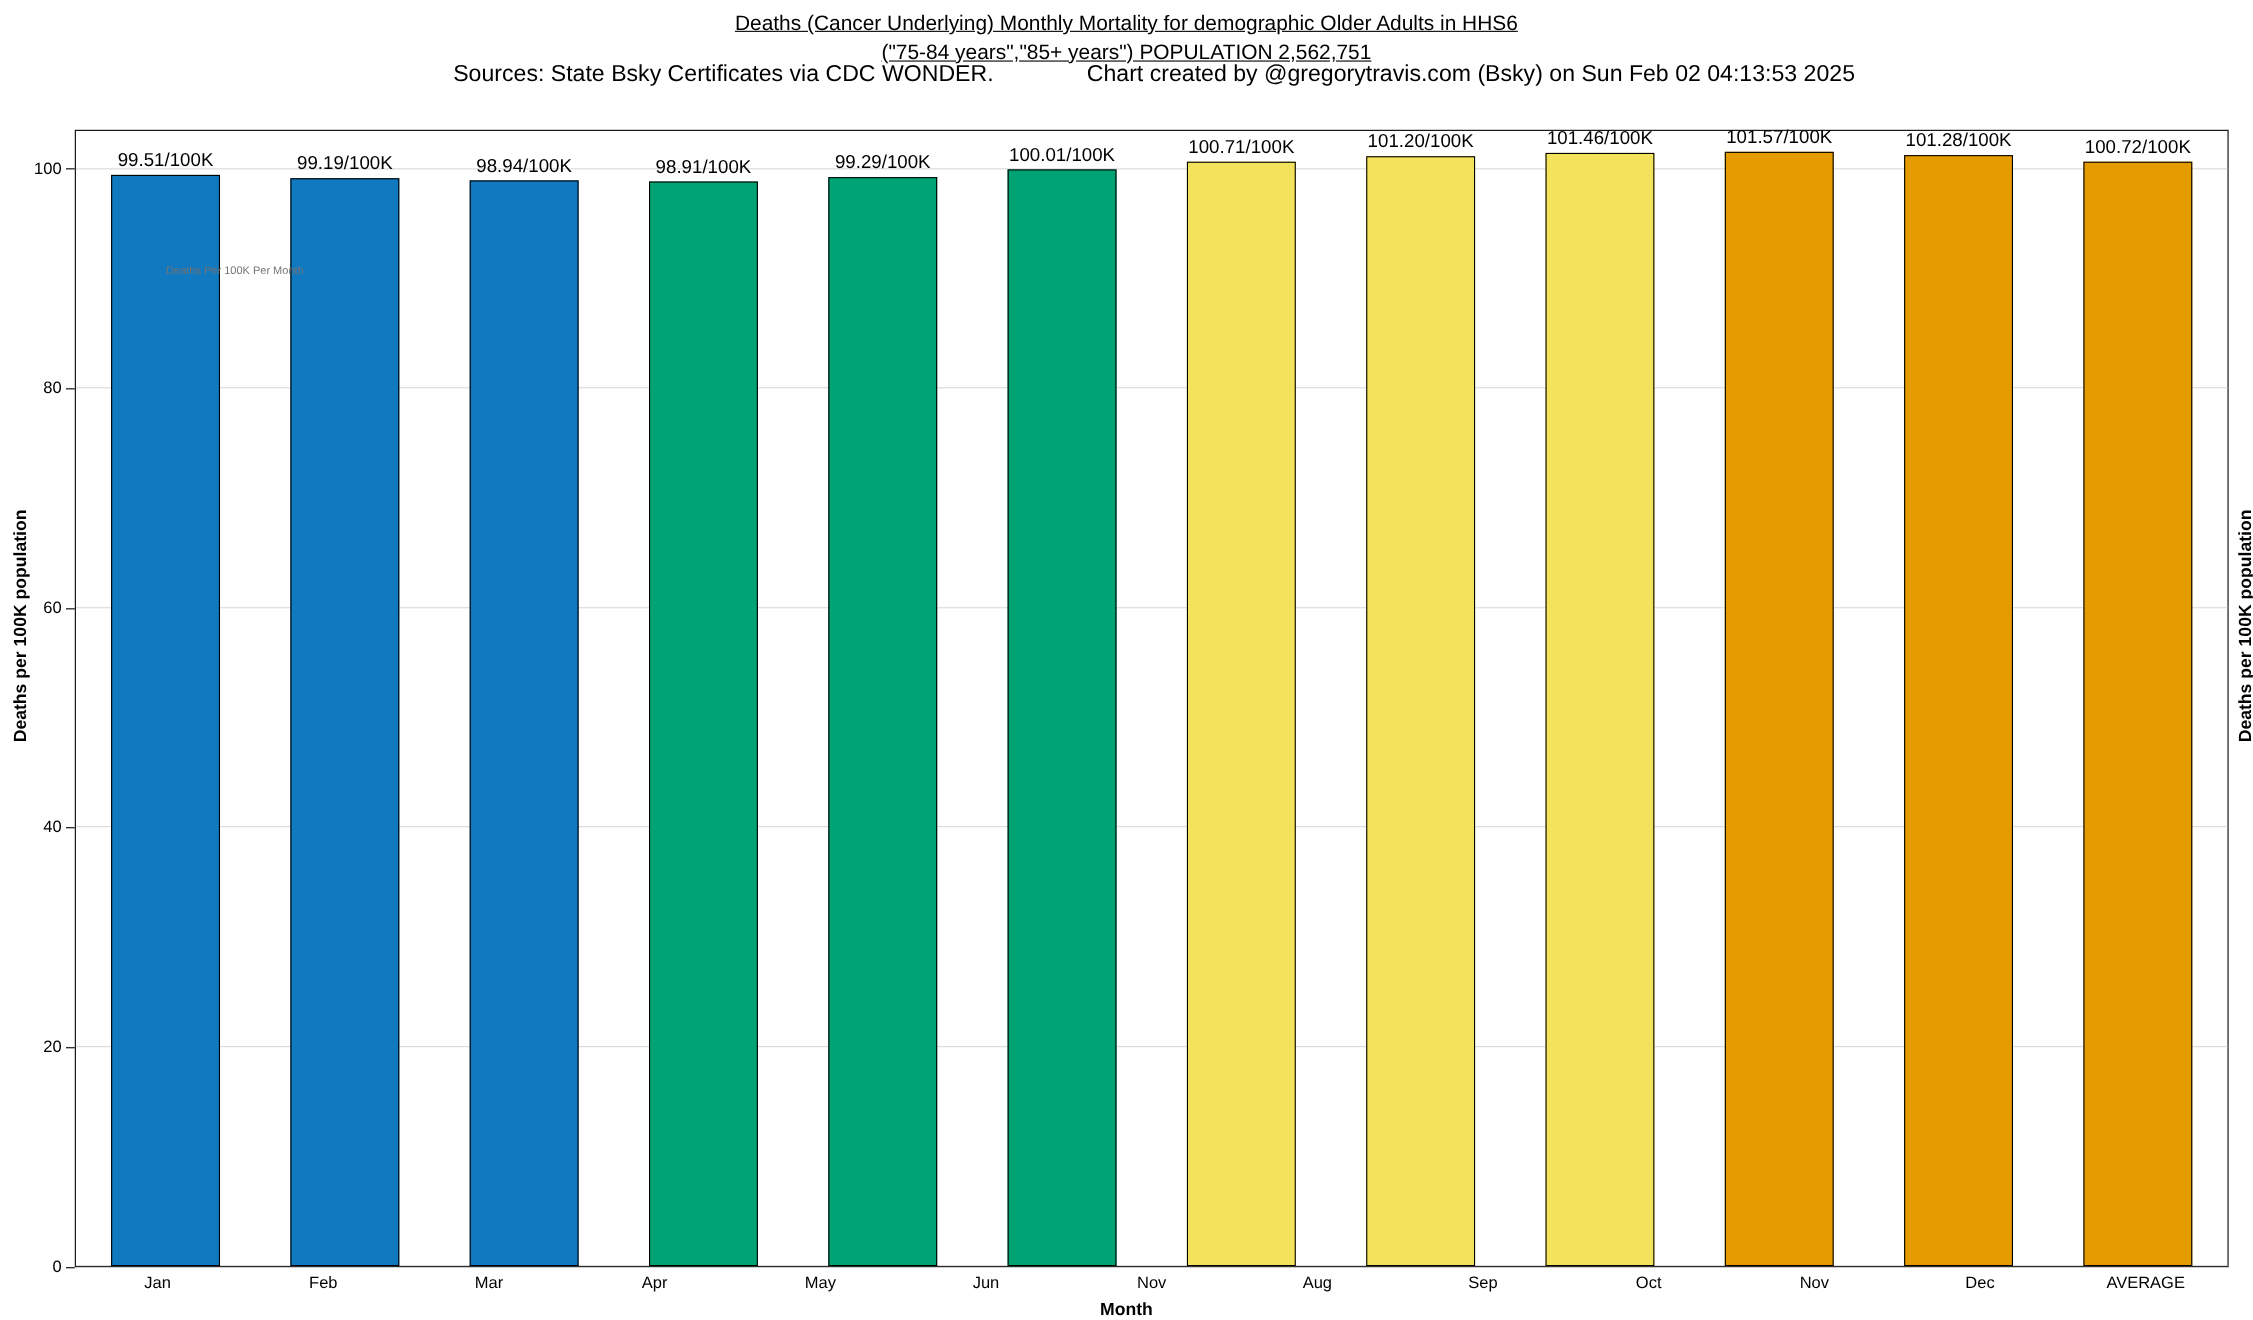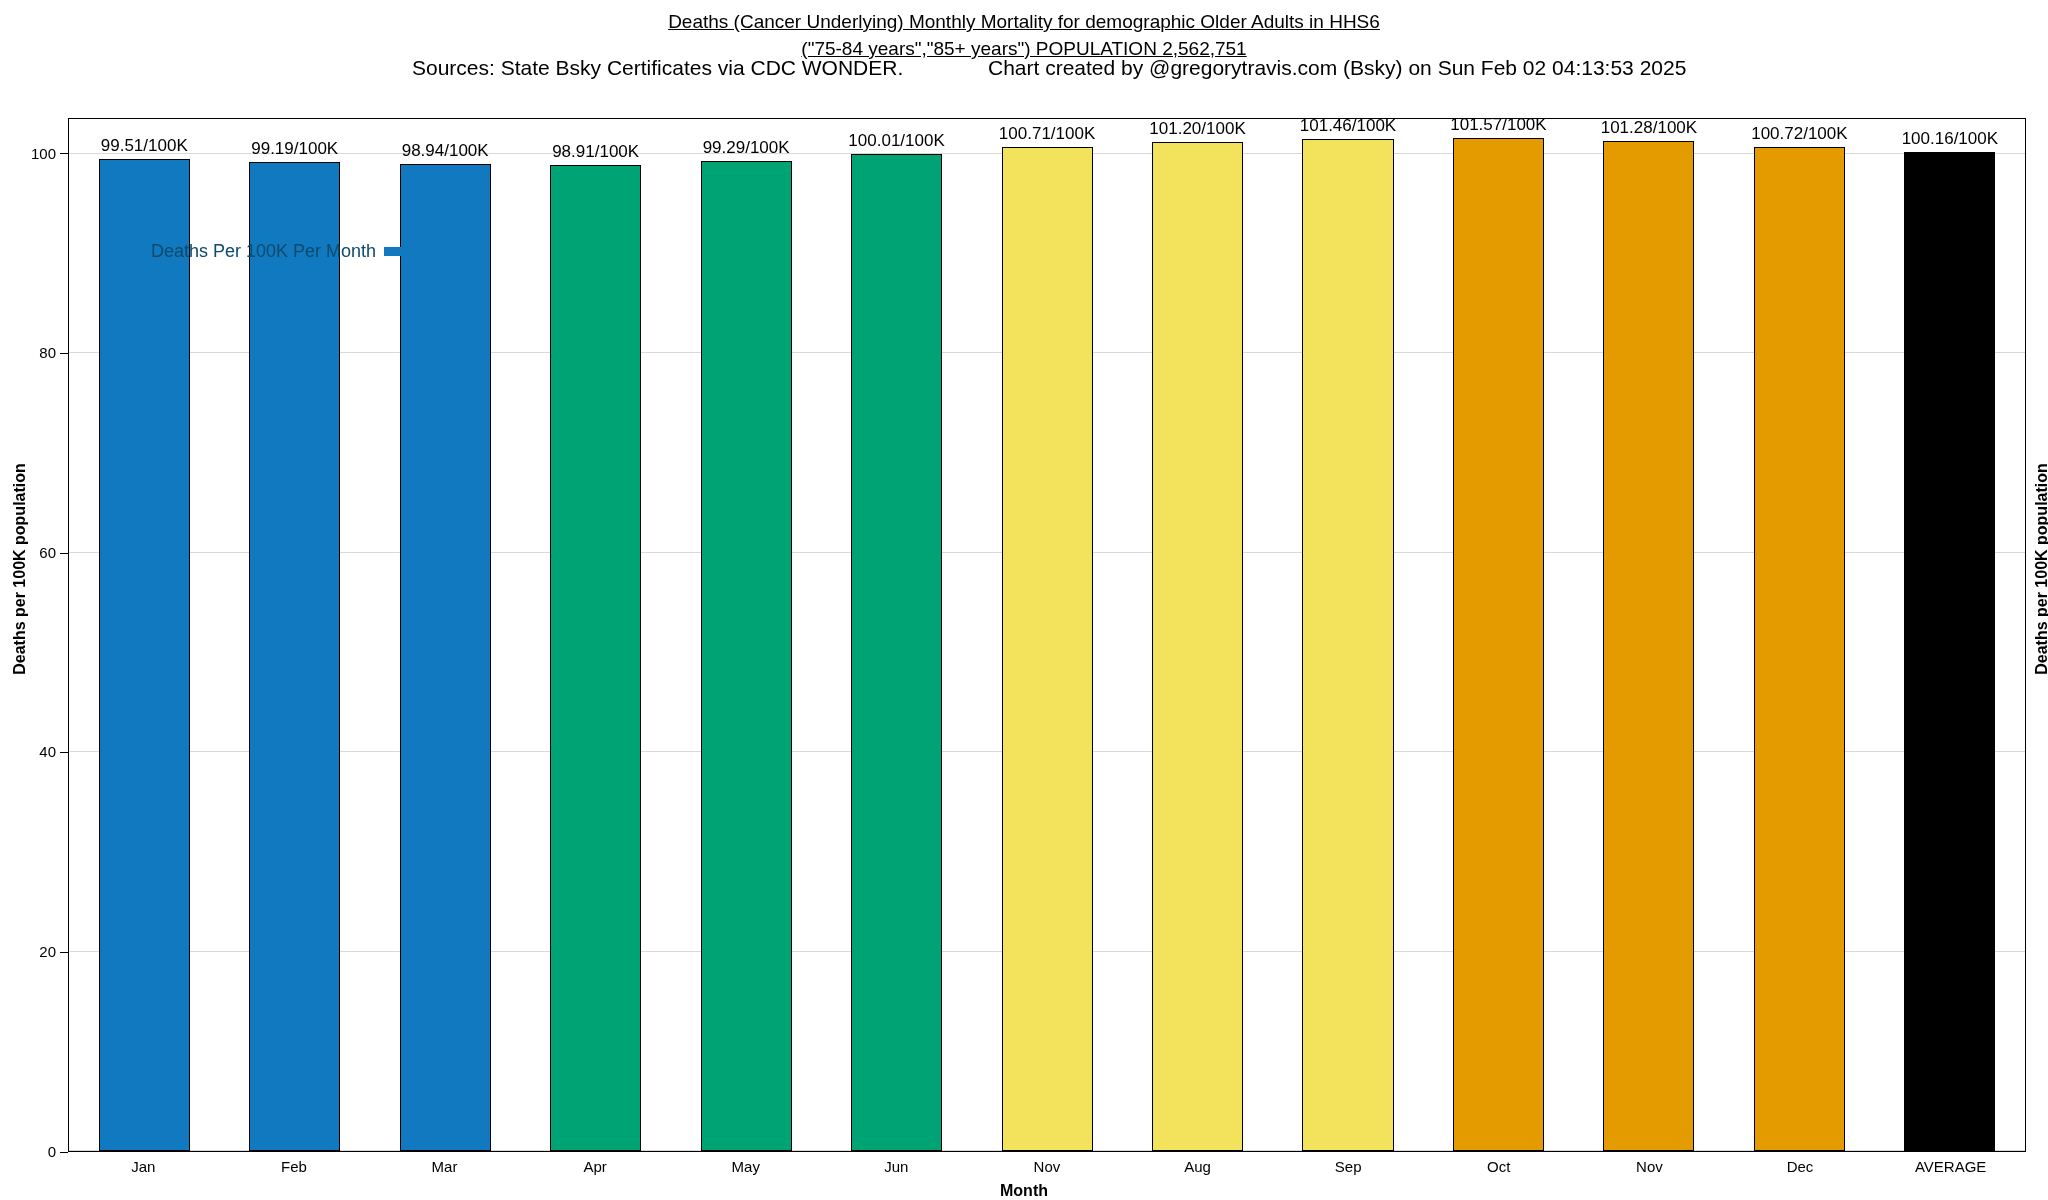--- a/index.html
+++ b/index.html
@@ -185,22 +185,22 @@
     position: absolute;
     left: 78px;
     top: 120px;
     display: flex;
     align-items: center;
     gap: 8px;
     background: transparent;
     padding: 2px 4px;
   }
   .legend-text {
-    font-size: 18px;
-    color: #0c4a6e;
+    font-size: 10px;
+    color: #737373;
     white-space: nowrap;
   }
   .legend-swatch {
     width: 68px;
     height: 9px;
     background: #1179bf;
     display: inline-block;
   }
 </style>
 </head>
@@ -279,25 +279,20 @@
           </div>
         </div>
         <div class="bar-slot">
           <div class="bar" style="height: 97.8551%; background: rgb(228, 155, 0);">
             <div class="bar-label">101.28/100K</div>
           </div>
         </div>
         <div class="bar-slot">
           <div class="bar" style="height: 97.314%; background: rgb(228, 155, 0);">
             <div class="bar-label">100.72/100K</div>
-          </div>
-        </div>
-        <div class="bar-slot">
-          <div class="bar" style="height: 96.7729%; background: rgb(0, 0, 0);">
-            <div class="bar-label">100.16/100K</div>
           </div>
         </div>
       </div>
     <div class="legend">
       <span class="legend-text">Deaths Per 100K Per Month</span>
       <span class="legend-swatch" id="legend-swatch" style="background: rgb(17, 121, 191);"></span>
     </div>
   </div>
 
   <div id="yticks">

